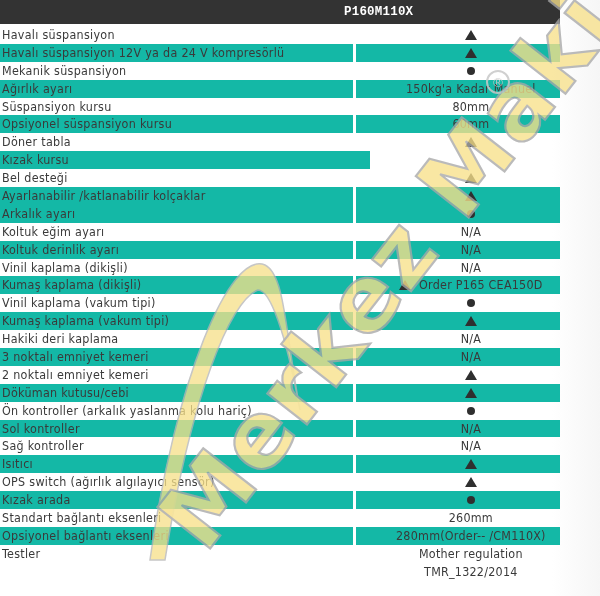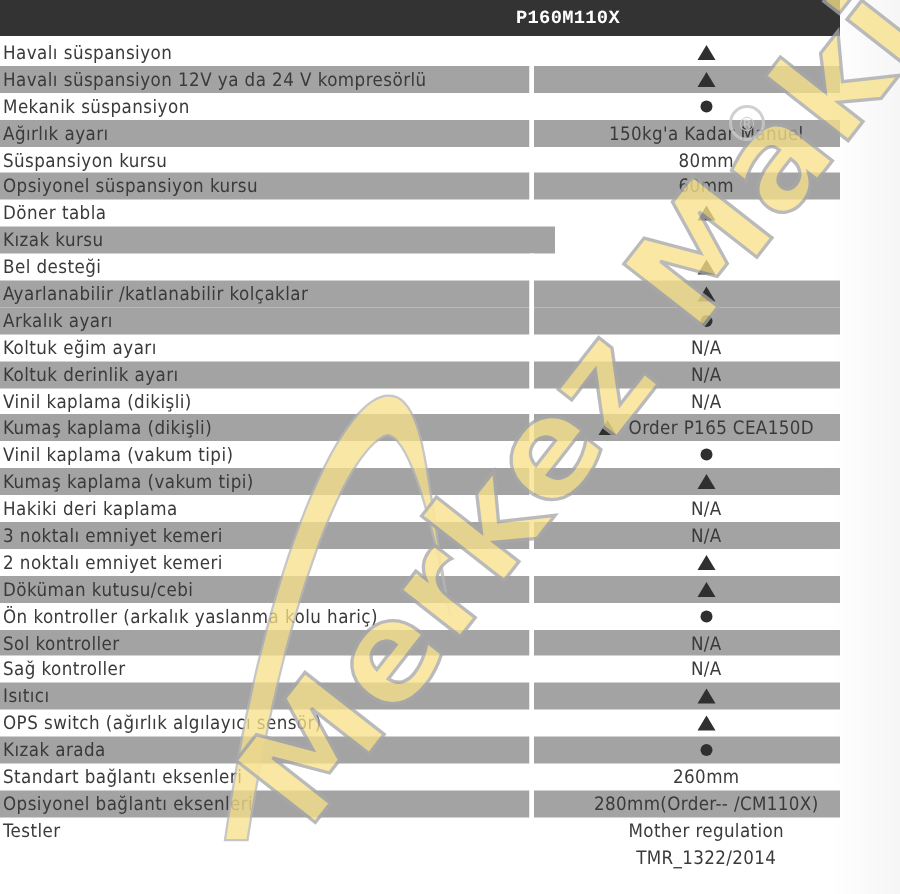--- a/index.html
+++ b/index.html
@@ -60,21 +60,21 @@
       letter-spacing: 0.3px;
     }
     .row .gap { width: 3px; background: #ffffff; }
     .row .value {
       width: 187px;
       text-align: center;
       white-space: nowrap;
       letter-spacing: 0.25px;
       padding-left: 26px;
     }
-    .row.alt .feature, .row.alt .value { background: #a3a3a3; }
+    .row.alt .feature, .row.alt .value { background: #14b8a6; }
     .row.tall { height: 40px; }
     .row.tall .value { line-height: 18px; padding-top: 0px; white-space: normal; }
     .sym-tri {
       display: inline-block;
       width: 0; height: 0;
       border-left: 6px solid transparent;
       border-right: 6px solid transparent;
       border-bottom: 10px solid #2f2f2f;
       vertical-align: -1px;
     }

